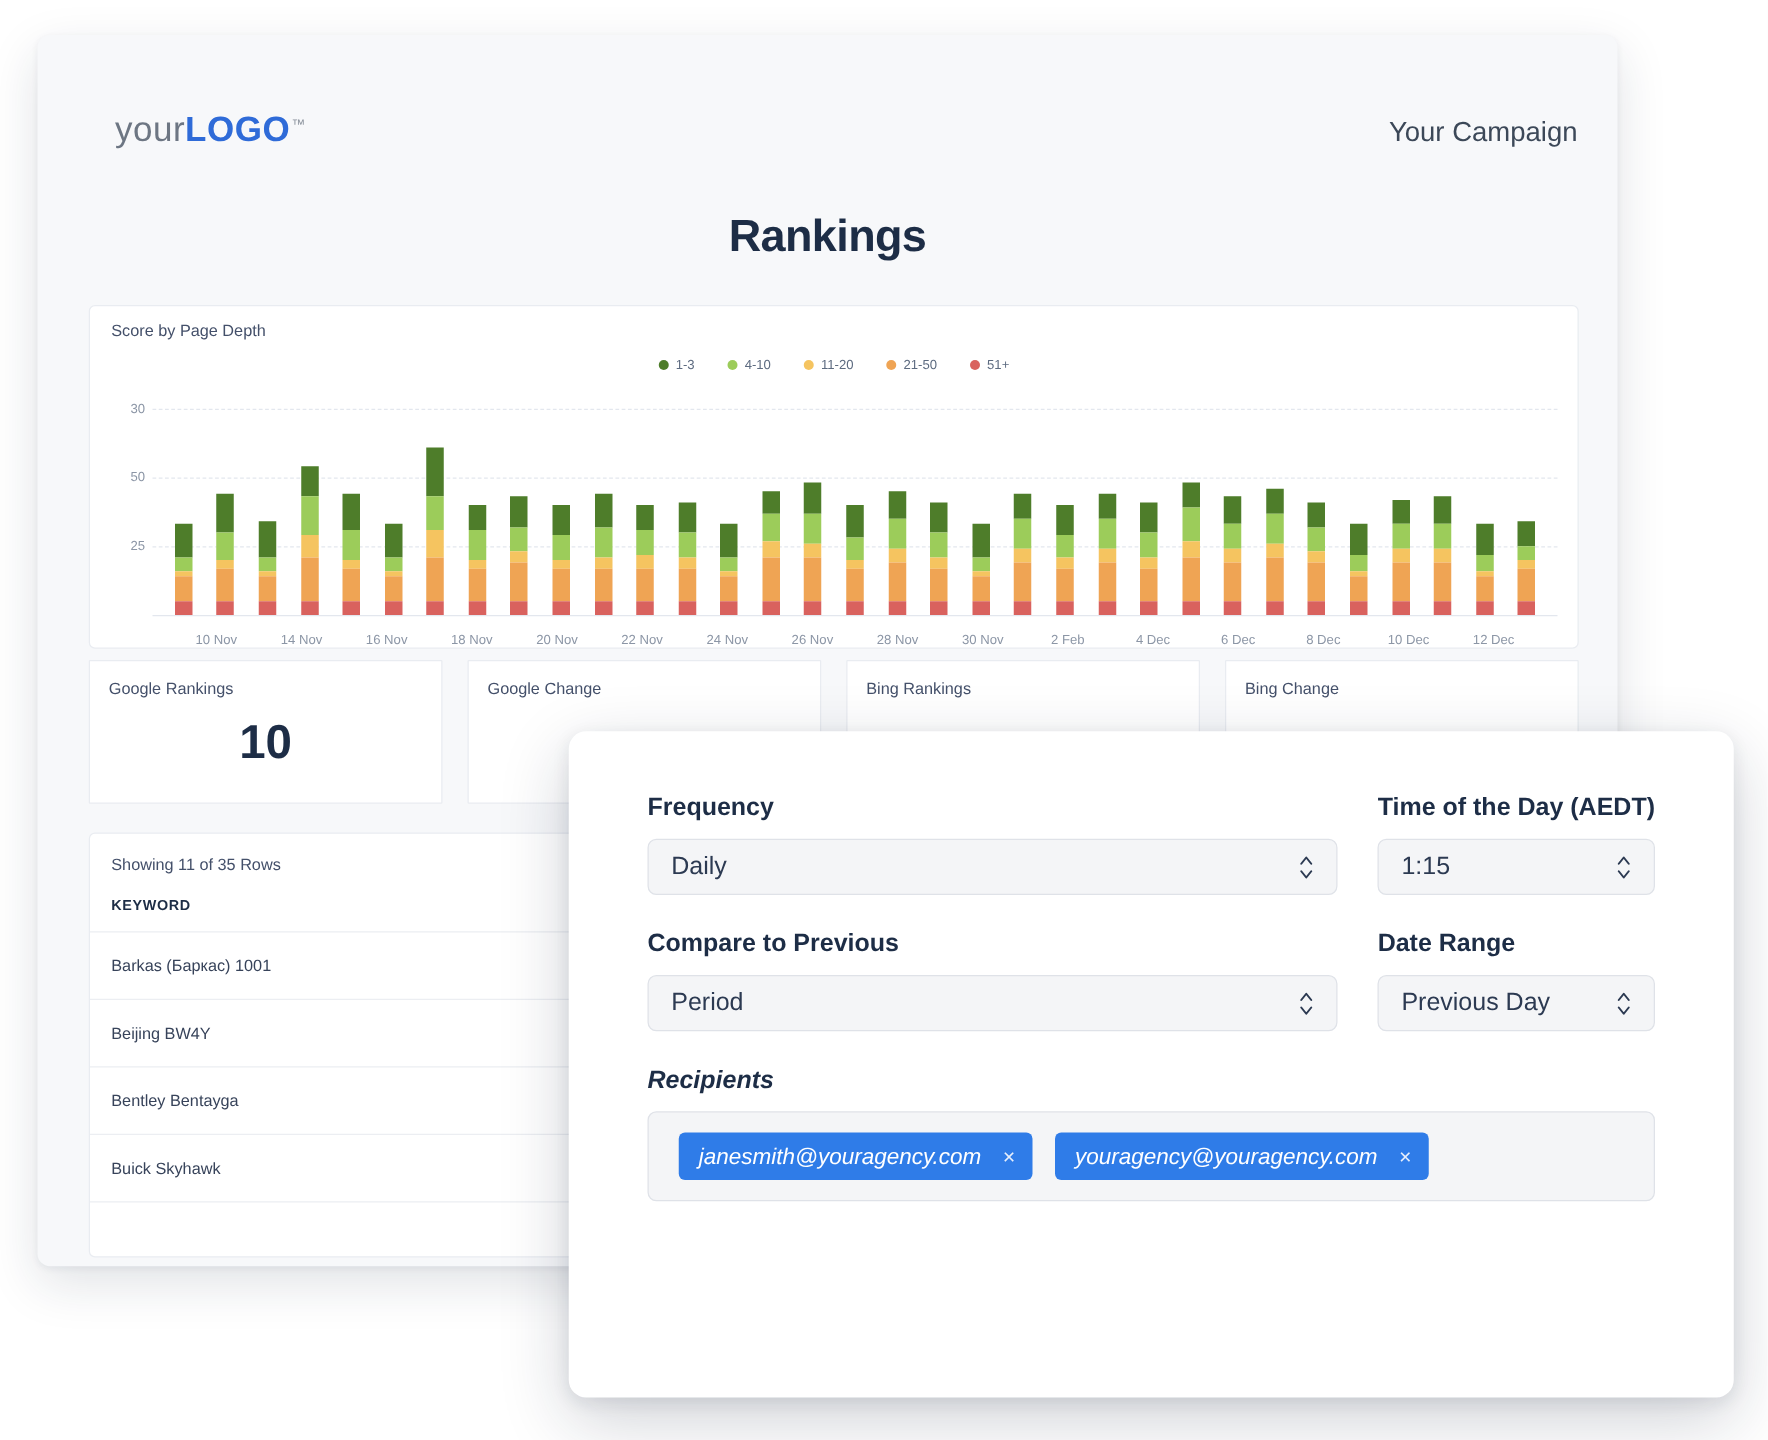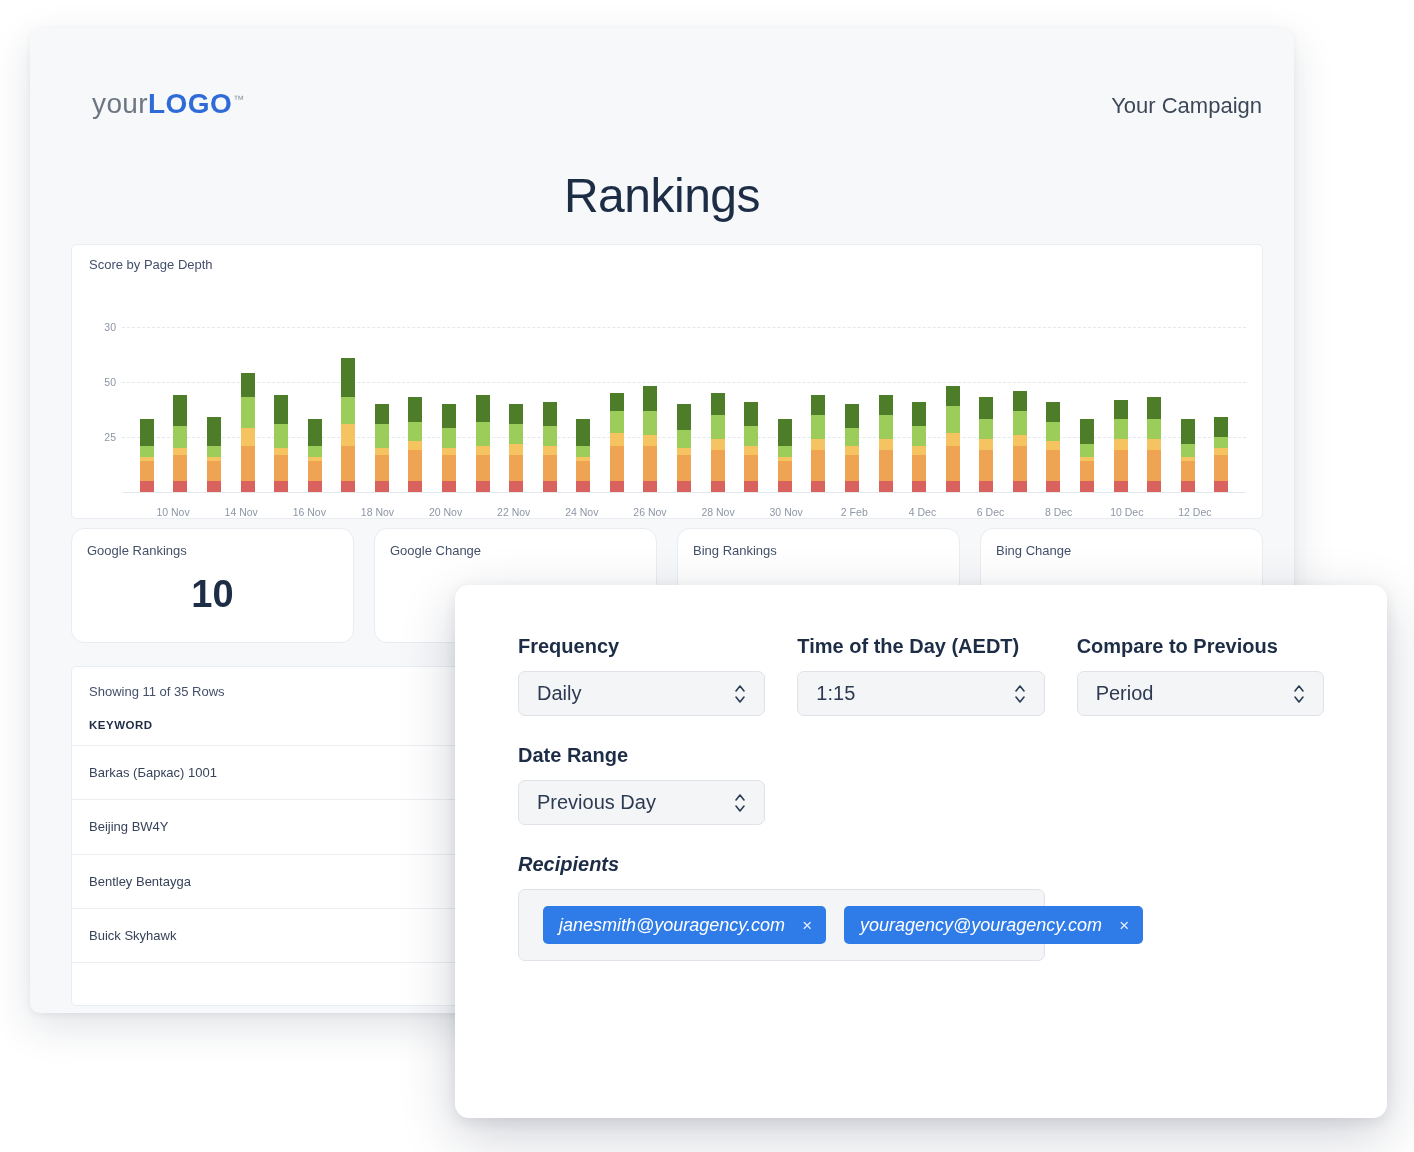--- a/index.html
+++ b/index.html
@@ -62,22 +62,22 @@
     color: #3c4858;
     font-weight: 400;
     white-space: nowrap;
   }
   .page-title {
     position: absolute;
     left: 0;
     top: 140px;
     width: 100%;
     text-align: center;
-    font-size: 48px;
-    font-weight: 400;
+    font-size: 36px;
+    font-weight: 700;
     color: #1d2d46;
     letter-spacing: -0.5px;
   }
 
   
   .chart-panel {
     position: absolute;
     left: 41px;
     top: 216px;
     width: 1192px;
@@ -176,21 +176,21 @@
     top: 500px;
     width: 1192px;
     height: 115px;
     display: flex;
     gap: 20px;
   }
   .kpi-card {
     flex: 1 1 0;
     background: #ffffff;
     border: 1px solid #e9ecf1;
-    border-radius: 13px;
+    border-radius: 1px;
     position: relative;
   }
   .kpi-label {
     position: absolute;
     left: 15px; top: 14px;
     font-size: 13px;
     color: #44506a;
   }
   .kpi-value {
     position: absolute;
@@ -257,21 +257,21 @@
     background: #ffffff;
     border-radius: 14px;
     box-shadow: 0 18px 55px rgba(22,32,55,0.20), 0 4px 14px rgba(22,32,55,0.09);
   }
   .modal-grid {
     position: absolute;
     left: 63px;
     top: 50px;
     width: 806px;
     display: grid;
-    grid-template-columns: 1fr 1fr 1fr;
+    grid-template-columns: 1fr;
     column-gap: 32px;
     row-gap: 28px;
   }
   .field-label {
     font-size: 20px;
     font-weight: 700;
     color: #1d2d46;
     margin-bottom: 13px;
     display: block;
   }
@@ -340,20 +340,42 @@
         <span class="lg-your">your</span><span class="lg-logo">LOGO</span><span class="lg-tm">™</span>
       </div>
       <div class="campaign-name">Your Campaign</div>
     </div>
 
     <div class="page-title">Rankings</div>
 
     <div class="chart-panel">
       <div class="chart-title">Score by Page Depth</div>
 
+      <div class="legend" id="chart-legend">
+          <div class="legend-item">
+            <span class="legend-dot" style="background: rgb(78, 125, 42);"></span>
+            <span class="legend-label">1-3</span>
+          </div>
+          <div class="legend-item">
+            <span class="legend-dot" style="background: rgb(156, 204, 90);"></span>
+            <span class="legend-label">4-10</span>
+          </div>
+          <div class="legend-item">
+            <span class="legend-dot" style="background: rgb(245, 196, 96);"></span>
+            <span class="legend-label">11-20</span>
+          </div>
+          <div class="legend-item">
+            <span class="legend-dot" style="background: rgb(239, 164, 84);"></span>
+            <span class="legend-label">21-50</span>
+          </div>
+          <div class="legend-item">
+            <span class="legend-dot" style="background: rgb(217, 98, 94);"></span>
+            <span class="legend-label">51+</span>
+          </div>
+        </div>
 
       <div class="plot">
         <div class="y-axis" id="y-axis">
             <div class="y-tick" style="top: 132px;">25</div>
             <div class="y-tick" style="top: 77px;">50</div>
             <div class="y-tick" style="top: 22px;">30</div>
           </div>
         <div class="grid-area">
           <div id="gridlines">
               <div class="gridline" style="top: 132px;"></div>

